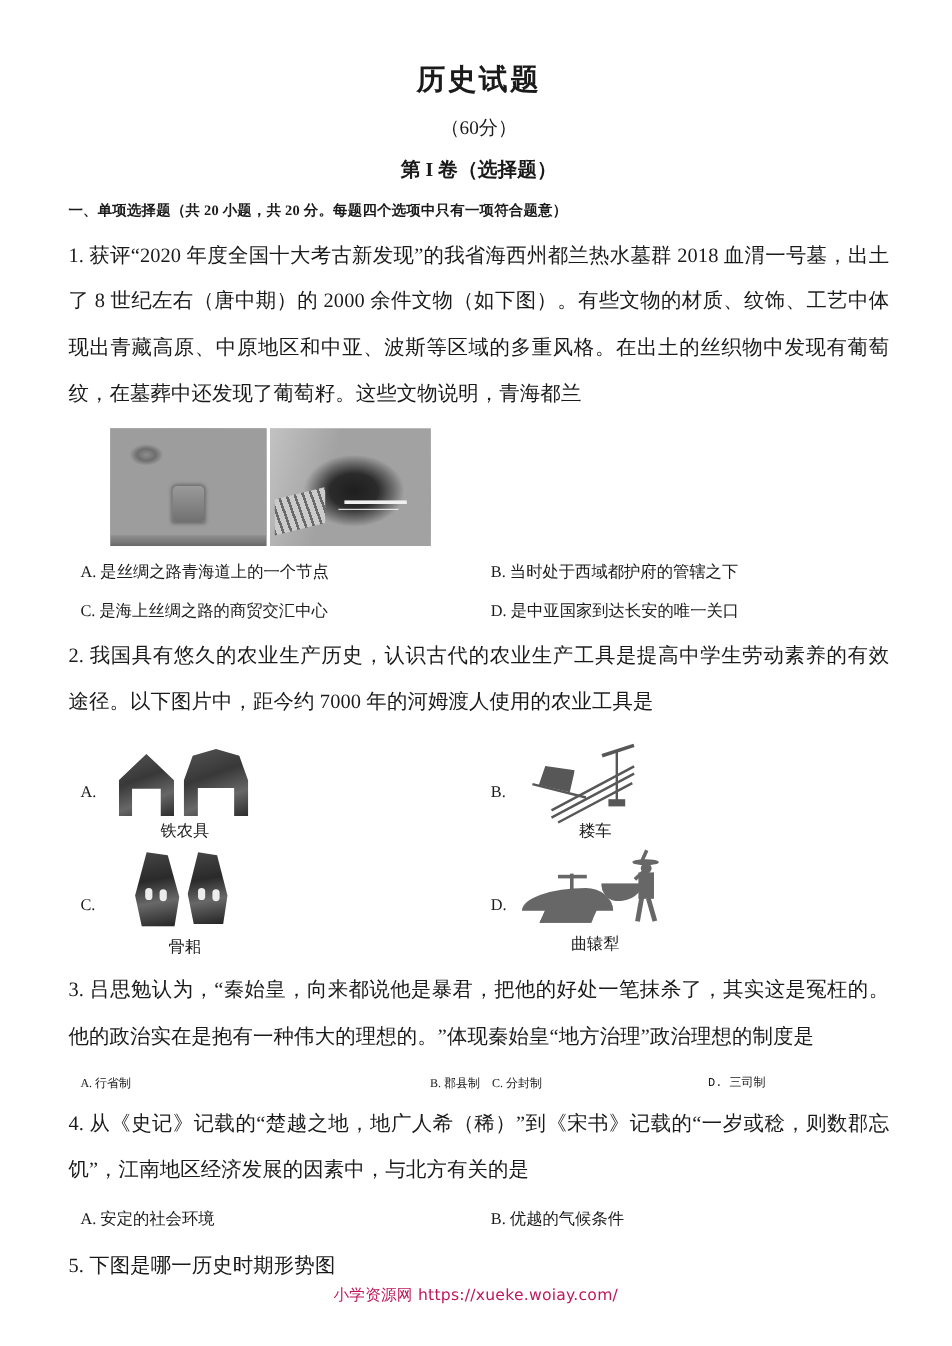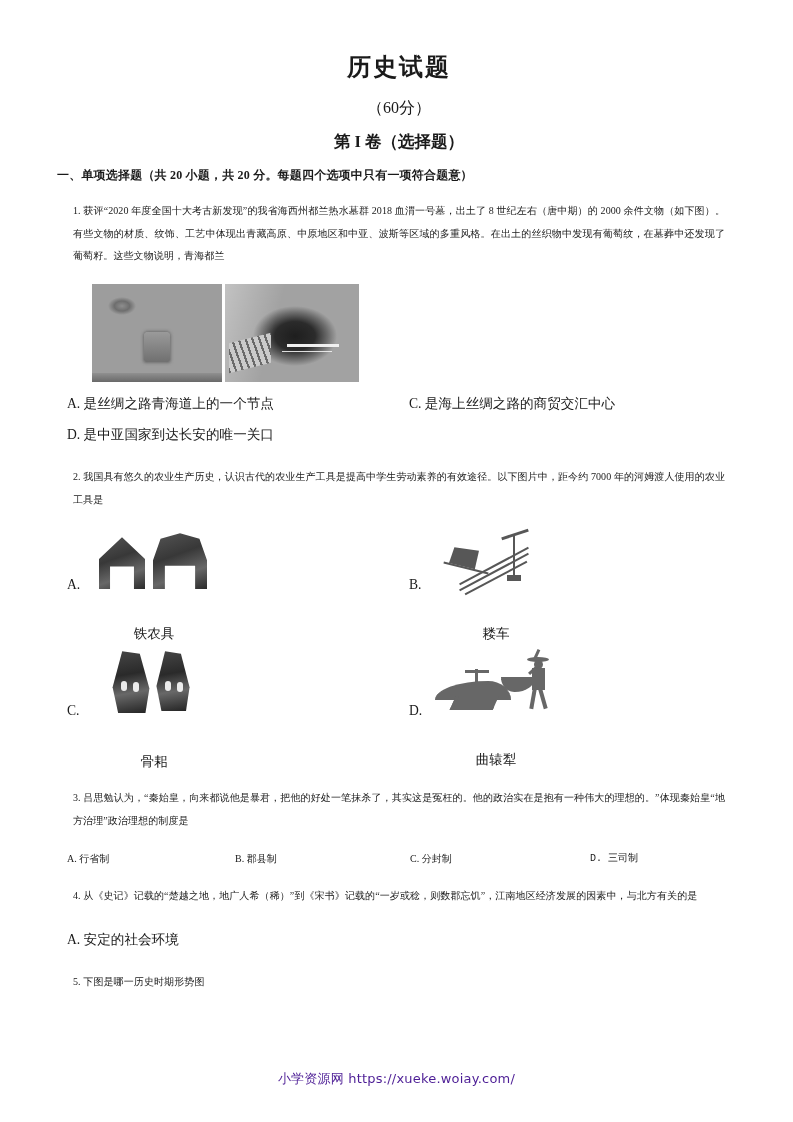--- a/index.html
+++ b/index.html
@@ -58,24 +58,24 @@
     margin: 0 0 10px 0;
     line-height: 1.5;
     letter-spacing: 0.2px;
   }
 
   
   .question {
     margin: 0 0 4px 0;
   }
   .q-stem {
-    font-size: 10px;
+    font-size: 17px;
     line-height: 2.25;
     text-align: justify;
-    margin: 16px;
+    margin: 0;
     letter-spacing: 0.1px;
   }
   .opts-2col {
     display: flex;
     flex-wrap: wrap;
     margin: 6px 0 0 0;
   }
   .opts-2col .opt {
     width: 50%;
     box-sizing: border-box;
@@ -90,21 +90,21 @@
     display: flex;
     margin: 10px 0 0 0;
   }
   .opts-4col .opt {
     font-size: 10px;
     line-height: 2.1;
     padding-left: 10px;
     box-sizing: border-box;
   }
   .opts-4col .opt:nth-child(1) { width: 168px; }
-  .opts-4col .opt:nth-child(2) { width: 175px; }
+  .opts-4col .opt:nth-child(2) { width: 175px; text-align: right; }
   .opts-4col .opt:nth-child(3) { width: 180px; }
   .opts-4col .opt:nth-child(4) { width: 160px; font-family: Liberation Mono, monospace; }
 
   
   .fig-q1 {
     margin: 10px 0 6px 35px;
     display: flex;
     gap: 3px;
   }
   .photo {
@@ -177,21 +177,20 @@
     width: 22px;
     flex: none;
     padding-left: 10px;
     box-sizing: border-box;
   }
   .q2-figbox {
     display: flex;
     flex-direction: column;
     align-items: center;
     width: 150px;
-    gap: 32px;
   }
   .q2-caption {
     font-size: 13.5px;
     margin-top: 4px;
     font-family: "DejaVu Sans", "Liberation Sans", sans-serif;
   }
   .art {
     filter: grayscale(100%);
   }
 
@@ -273,21 +272,21 @@
   .p-leg2 { left: 110px; top: 36px; width: 4px; height: 20px; background: #8e8b88; transform: rotate(-16deg); }
   .p-whip { left: 104px; top: -4px; width: 3px; height: 12px; transform: rotate(24deg); }
 
   
   .watermark {
     position: absolute;
     left: 0; top: 1070px;
     width: 793px;
     text-align: center;
     font-size: 13px;
-    color: #4c1d95;
+    color: #be185d;
     font-family: "DejaVu Sans", "Liberation Sans", sans-serif;
     letter-spacing: 0.2px;
   }
 </style>
 </head>
 <body>
 
 <div class="page">
   <div class="content">
 
@@ -299,20 +298,21 @@
     <div class="question">
       <p class="q-stem">1. 获评“2020 年度全国十大考古新发现”的我省海西州都兰热水墓群 2018 血渭一号墓，出土了 8 世纪左右（唐中期）的 2000 余件文物（如下图）。有些文物的材质、纹饰、工艺中体现出青藏高原、中原地区和中亚、波斯等区域的多重风格。在出土的丝织物中发现有葡萄纹，在墓葬中还发现了葡萄籽。这些文物说明，青海都兰</p>
 
       <div class="fig-q1">
         <div class="photo photo-artifacts"></div>
         <div class="photo photo-pit"></div>
       </div>
 
       <div class="opts-2col">
         <div class="opt">A. 是丝绸之路青海道上的一个节点</div>
+        <div class="opt">B. 当时处于西域都护府的管辖之下</div>
         <div class="opt">C. 是海上丝绸之路的商贸交汇中心</div>
         <div class="opt">D. 是中亚国家到达长安的唯一关口</div>
       </div>
     </div>
 
     <div class="question">
       <p class="q-stem">2. 我国具有悠久的农业生产历史，认识古代的农业生产工具是提高中学生劳动素养的有效途径。以下图片中，距今约 7000 年的河姆渡人使用的农业工具是</p>
 
       <div class="fig-q2">
 
@@ -396,20 +396,21 @@
         <div class="opt">B. 郡县制</div>
         <div class="opt">C. 分封制</div>
         <div class="opt">D. 三司制</div>
       </div>
     </div>
 
     <div class="question">
       <p class="q-stem">4. 从《史记》记载的“楚越之地，地广人希（稀）”到《宋书》记载的“一岁或稔，则数郡忘饥”，江南地区经济发展的因素中，与北方有关的是</p>
       <div class="opts-2col">
         <div class="opt">A. 安定的社会环境</div>
+        <div class="opt">B. 优越的气候条件</div>
       </div>
     </div>
 
     <div class="question">
       <p class="q-stem">5. 下图是哪一历史时期形势图</p>
     </div>
 
   </div>
 
   <div class="watermark">小学资源网 https://xueke.woiay.com/</div>

